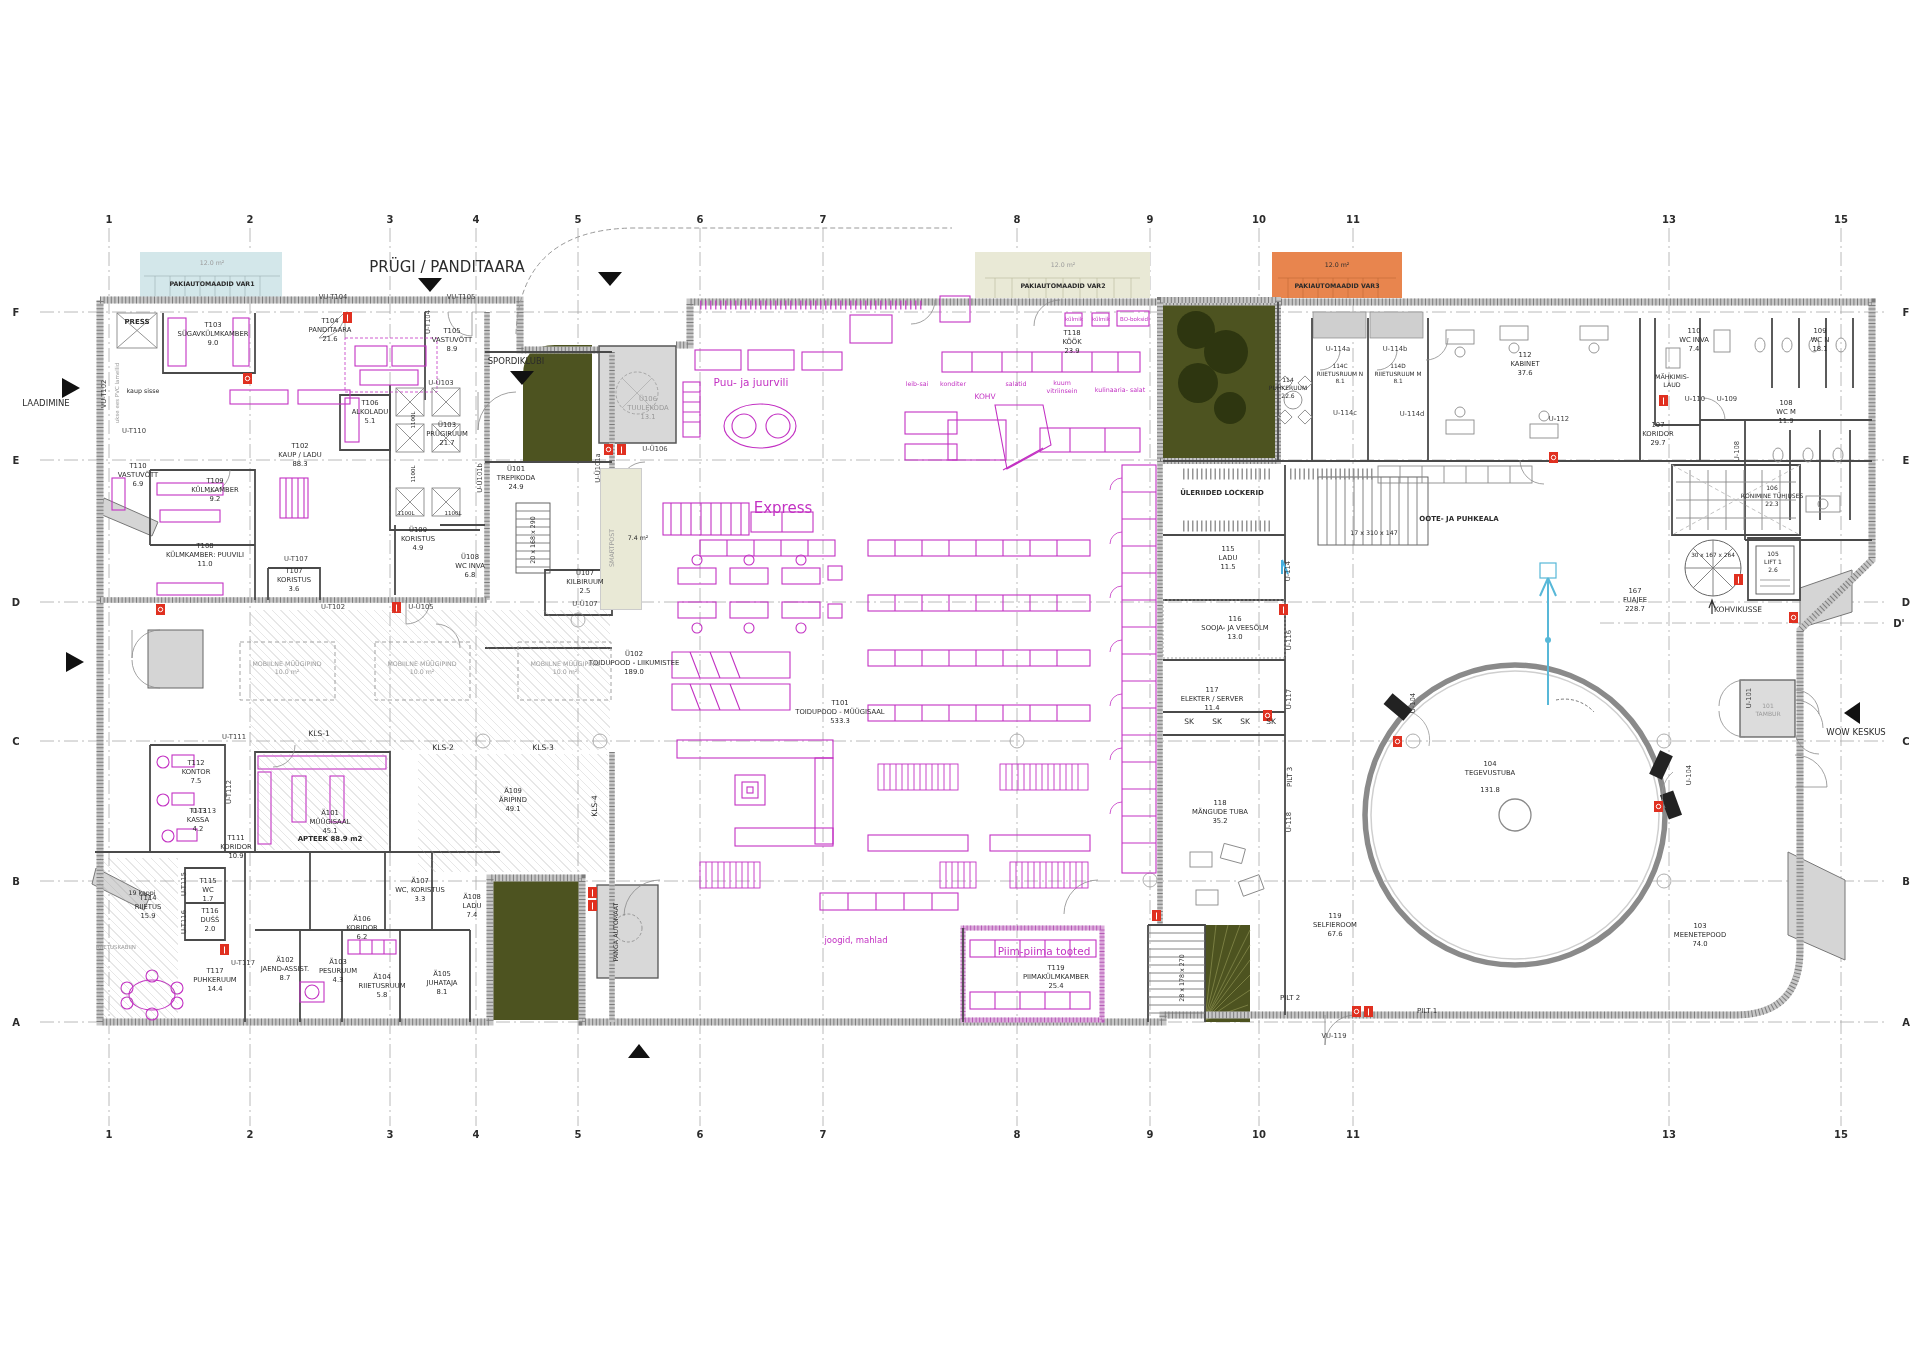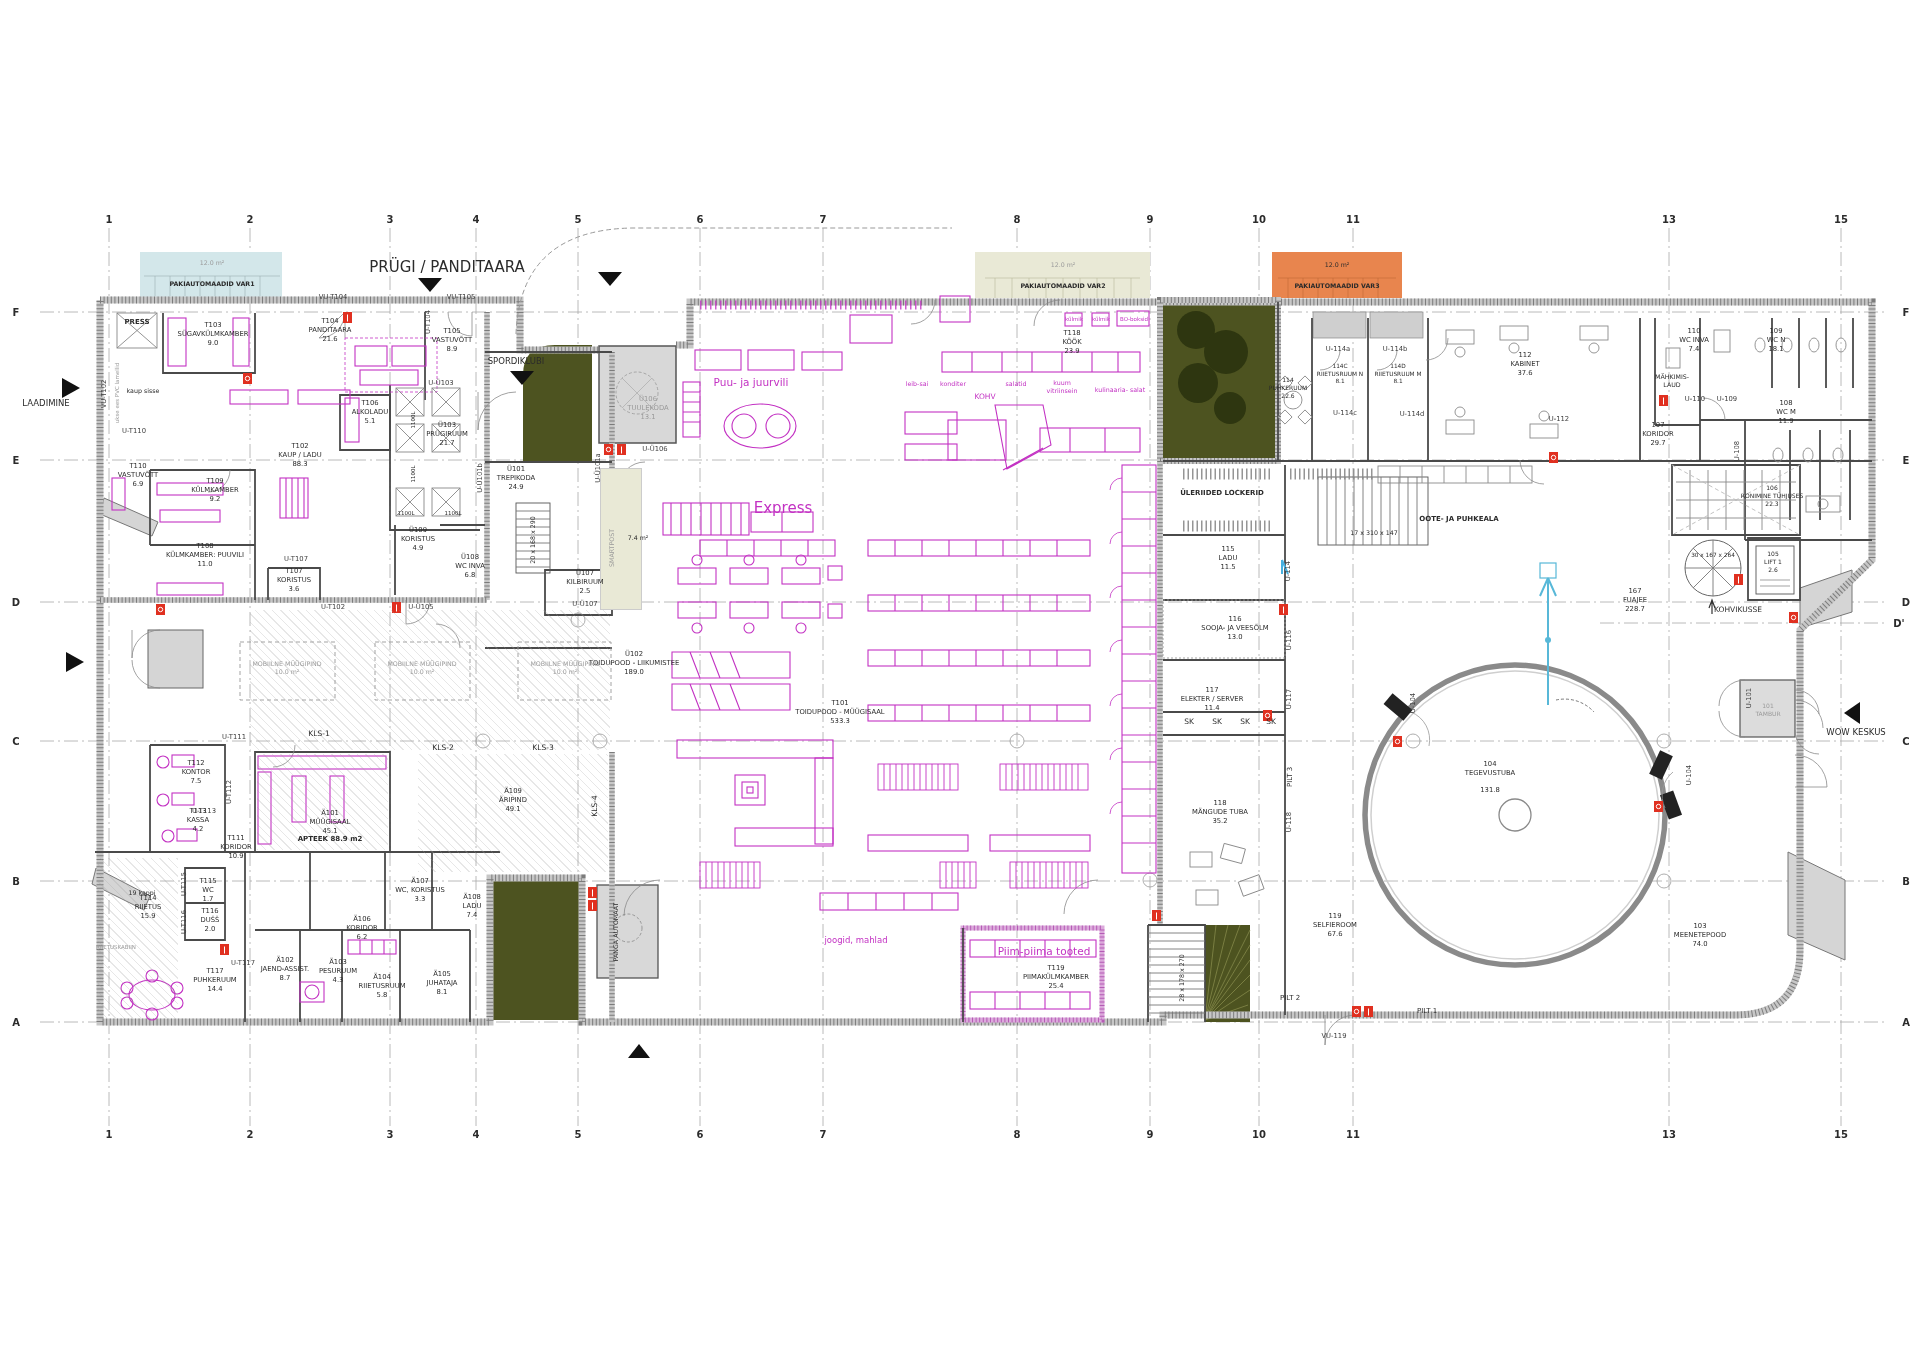--- a/index.html
+++ b/index.html
@@ -622,21 +622,21 @@
 2.6</div>
 <div class="L r" style="left:1772px;top:496px;font-size:6px">106
 RONIMINE TÜHJUSES
 22.3</div>
 <div class="L r" style="left:1658px;top:434px">107
 KORIDOR
 29.7</div>
 <div class="L r" style="left:1786px;top:412px">108
 WC M
 11.9</div>
-<div class="L r" style="left:1776px;top:340px">109
+<div class="L r" style="left:1820px;top:340px">109
 WC N
 18.1</div>
 <div class="L r" style="left:1694px;top:340px">110
 WC INVA
 7.4</div>
 <div class="L r" style="left:1525px;top:364px">112
 KABINET
 37.6</div>
 <div class="L r" style="left:1288px;top:388px;font-size:6px">114
 PUHKERUUM

